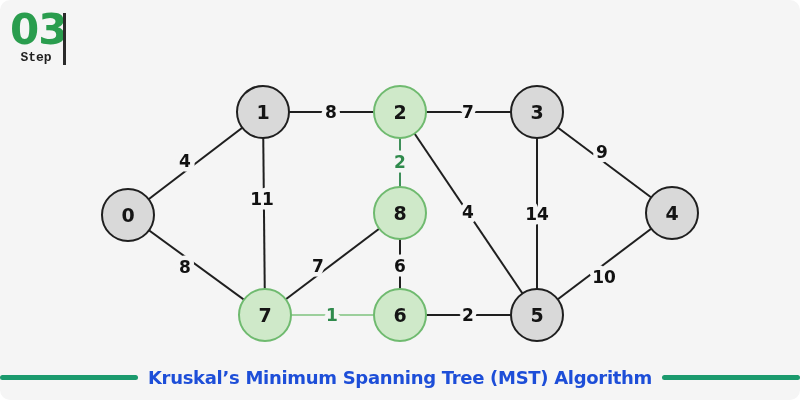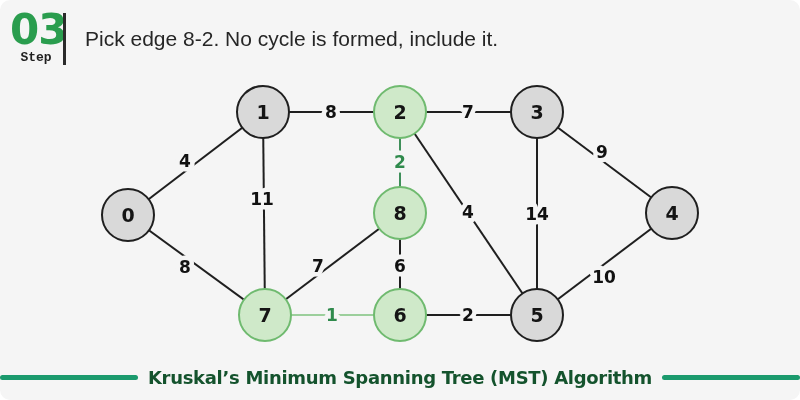--- a/index.html
+++ b/index.html
@@ -58,35 +58,34 @@
     position: absolute; left: 0; bottom: 12px; width: 100%;
     display: flex; align-items: center; justify-content: center;
     gap: 10px;
   }
   .footer-rule {
     width: 148px; height: 5px; border-radius: 3px;
     background: #1b9a6d;
   }
   .footer-title {
     font-family: "DejaVu Sans", sans-serif;
-    font-weight: 700; font-size: 18px; color: #14532d;
+    font-weight: 700; font-size: 18px; color: #1d4ed8;
     letter-spacing: -0.3px; white-space: nowrap;
   }
 </style>
 </head>
 <body>
 
 <div class="page">
 
   <div class="step-panel">
     <div class="step-num">03</div>
     <div class="step-word">Step</div>
   </div>
   <div class="header-divider"></div>
-  <div class="step-desc">Pick edge 8-2. No cycle is formed, include it.</div>
 
   <svg class="graph-svg" width="800" height="400" viewBox="0 0 800 400">
       <line x1="128" y1="215" x2="263" y2="112" stroke="#1f1f1f" stroke-width="2"></line>
       <line x1="128" y1="215" x2="265" y2="315" stroke="#1f1f1f" stroke-width="2"></line>
       <line x1="263" y1="112" x2="400" y2="112" stroke="#1f1f1f" stroke-width="2"></line>
       <line x1="263" y1="112" x2="265" y2="315" stroke="#1f1f1f" stroke-width="2"></line>
       <line x1="400" y1="112" x2="537" y2="112" stroke="#1f1f1f" stroke-width="2"></line>
       <line x1="400" y1="112" x2="400" y2="213" stroke="#3f8f5a" stroke-width="2"></line>
       <line x1="400" y1="112" x2="537" y2="315" stroke="#1f1f1f" stroke-width="2"></line>
       <line x1="537" y1="112" x2="672" y2="213" stroke="#1f1f1f" stroke-width="2"></line>

